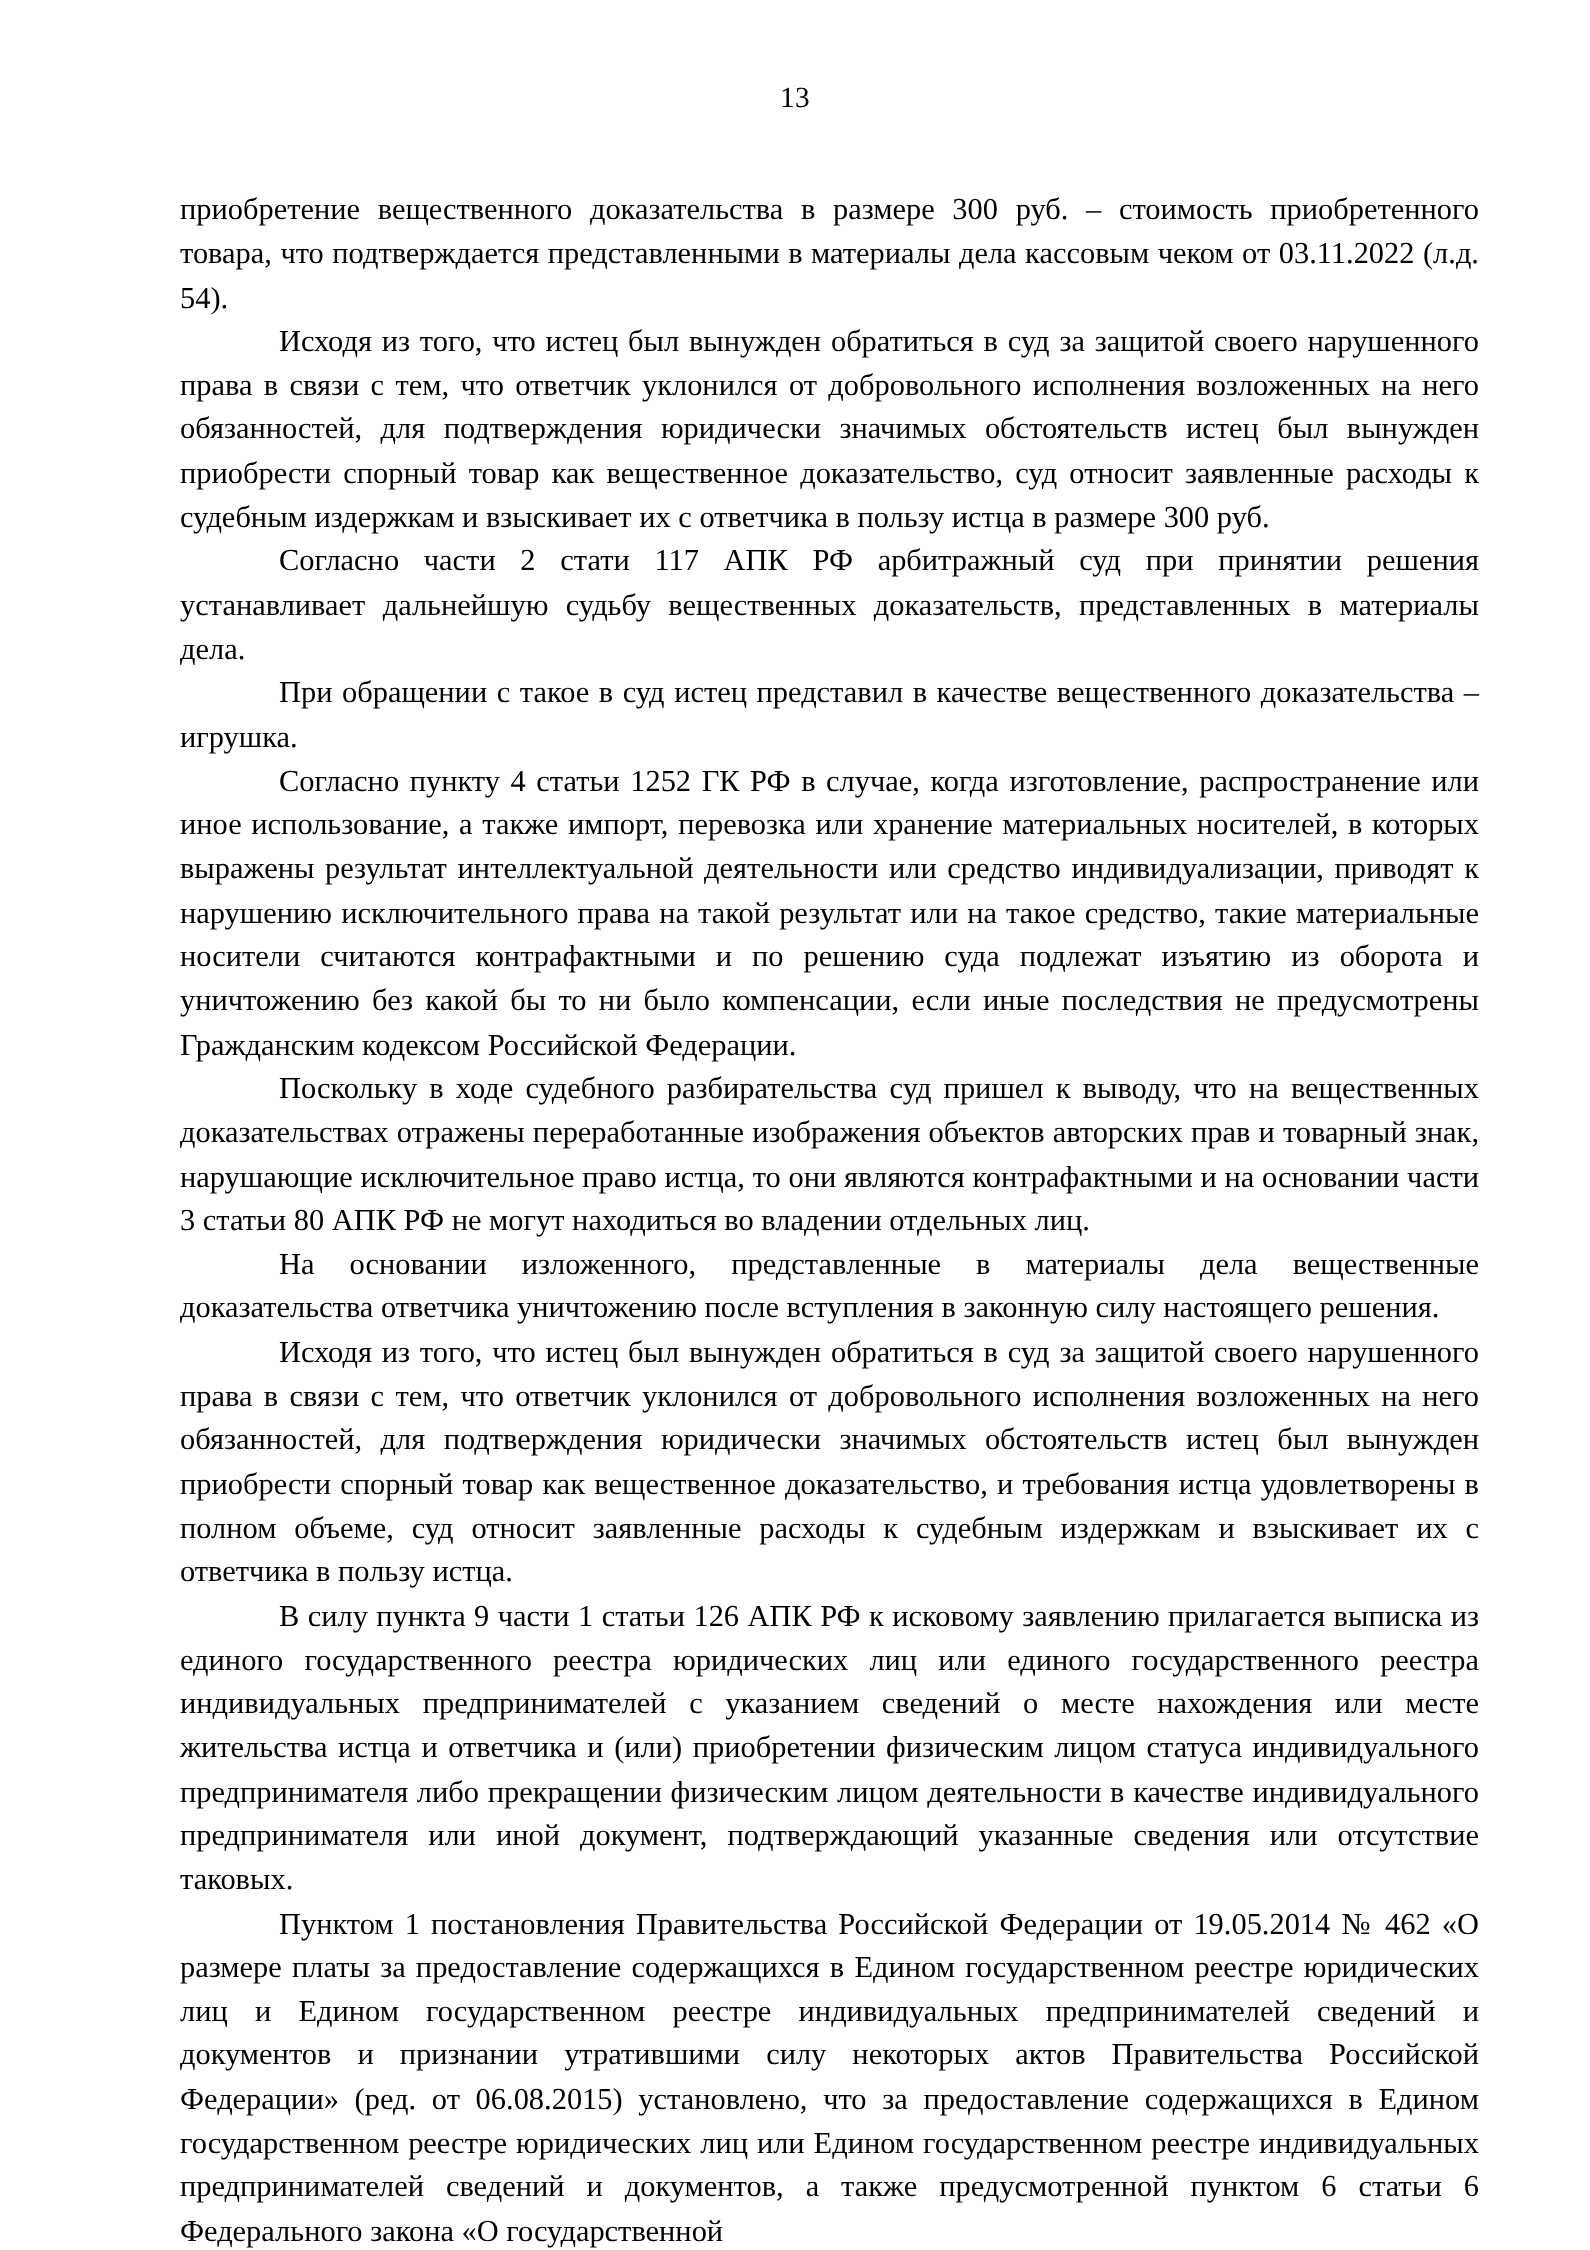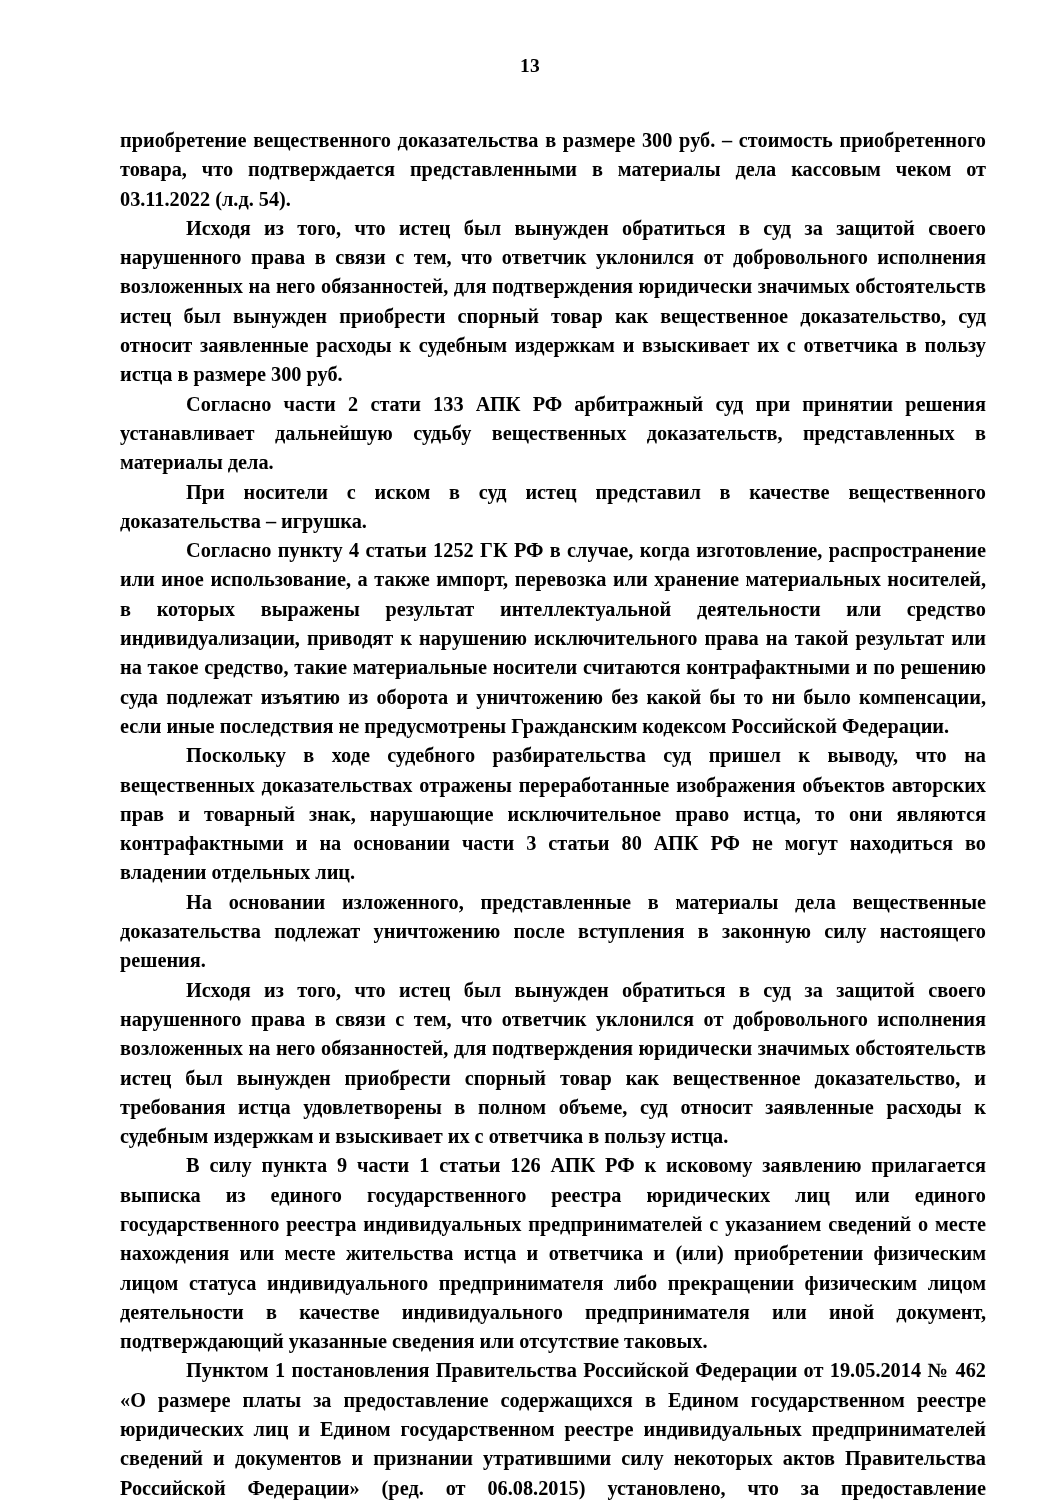--- a/index.html
+++ b/index.html
@@ -13,21 +13,20 @@
     color: #000000;
   }
   .page {
     position: relative;
     width: 1060px;
     height: 1500px;
     margin: 0 auto;
     background: #ffffff;
     box-sizing: border-box;
     overflow: hidden;
-    font-weight: bold;
   }
   .page-number {
     position: absolute;
     top: 56px;
     left: 0;
     width: 1060px;
     text-align: center;
     font-size: 19.5px;
     line-height: 1;
     letter-spacing: 0.2px;
@@ -57,23 +56,23 @@
 </head>
 <body>
 
 <div class="page">
 
   <div class="page-number">13</div>
 
   <div class="body-text">
     <p class="no-indent">приобретение вещественного доказательства в размере 300 руб. – стоимость приобретенного товара, что подтверждается представленными в материалы дела кассовым чеком от 03.11.2022 (л.д. 54).</p>
     <p>Исходя из того, что истец был вынужден обратиться в суд за защитой своего нарушенного права в связи с тем, что ответчик уклонился от добровольного исполнения возложенных на него обязанностей, для подтверждения юридически значимых обстоятельств истец был вынужден приобрести спорный товар как вещественное доказательство, суд относит заявленные расходы к судебным издержкам и взыскивает их с ответчика в пользу истца в размере 300 руб.</p>
-    <p>Согласно части 2 стати 133 АПК РФ арбитражный суд при принятии решения устанавливает дальнейшую судьбу вещественных доказательств, представленных в материалы дела.</p>
-    <p>При носители с иском в суд истец представил в качестве вещественного доказательства – игрушка.</p>
+    <p>Согласно части 2 стати 117 АПК РФ арбитражный суд при принятии решения устанавливает дальнейшую судьбу вещественных доказательств, представленных в материалы дела.</p>
+    <p>При обращении с такое в суд истец представил в качестве вещественного доказательства – игрушка.</p>
     <p>Согласно пункту 4 статьи 1252 ГК РФ в случае, когда изготовление, распространение или иное использование, а также импорт, перевозка или хранение материальных носителей, в которых выражены результат интеллектуальной деятельности или средство индивидуализации, приводят к нарушению исключительного права на такой результат или на такое средство, такие материальные носители считаются контрафактными и по решению суда подлежат изъятию из оборота и уничтожению без какой бы то ни было компенсации, если иные последствия не предусмотрены Гражданским кодексом Российской Федерации.</p>
     <p>Поскольку в ходе судебного разбирательства суд пришел к выводу, что на вещественных доказательствах отражены переработанные изображения объектов авторских прав и товарный знак, нарушающие исключительное право истца, то они являются контрафактными и на основании части 3 статьи 80 АПК РФ не могут находиться во владении отдельных лиц.</p>
-    <p>На основании изложенного, представленные в материалы дела вещественные доказательства подлежат уничтожению после вступления в законную силу настоящего решения.</p>
+    <p>На основании изложенного, представленные в материалы дела вещественные доказательства ответчика уничтожению после вступления в законную силу настоящего решения.</p>
     <p>Исходя из того, что истец был вынужден обратиться в суд за защитой своего нарушенного права в связи с тем, что ответчик уклонился от добровольного исполнения возложенных на него обязанностей, для подтверждения юридически значимых обстоятельств истец был вынужден приобрести спорный товар как вещественное доказательство, и требования истца удовлетворены в полном объеме, суд относит заявленные расходы к судебным издержкам и взыскивает их с ответчика в пользу истца.</p>
     <p>В силу пункта 9 части 1 статьи 126 АПК РФ к исковому заявлению прилагается выписка из единого государственного реестра юридических лиц или единого государственного реестра индивидуальных предпринимателей с указанием сведений о месте нахождения или месте жительства истца и ответчика и (или) приобретении физическим лицом статуса индивидуального предпринимателя либо прекращении физическим лицом деятельности в качестве индивидуального предпринимателя или иной документ, подтверждающий указанные сведения или отсутствие таковых.</p>
     <p>Пунктом 1 постановления Правительства Российской Федерации от 19.05.2014 № 462 «О размере платы за предоставление содержащихся в Едином государственном реестре юридических лиц и Едином государственном реестре индивидуальных предпринимателей сведений и документов и признании утратившими силу некоторых актов Правительства Российской Федерации» (ред. от 06.08.2015) установлено, что за предоставление содержащихся в Едином государственном реестре юридических лиц или Едином государственном реестре индивидуальных предпринимателей сведений и документов, а также предусмотренной пунктом 6 статьи 6 Федерального закона «О государственной</p>
   </div>
 
 </div>
 
 </body></html>

